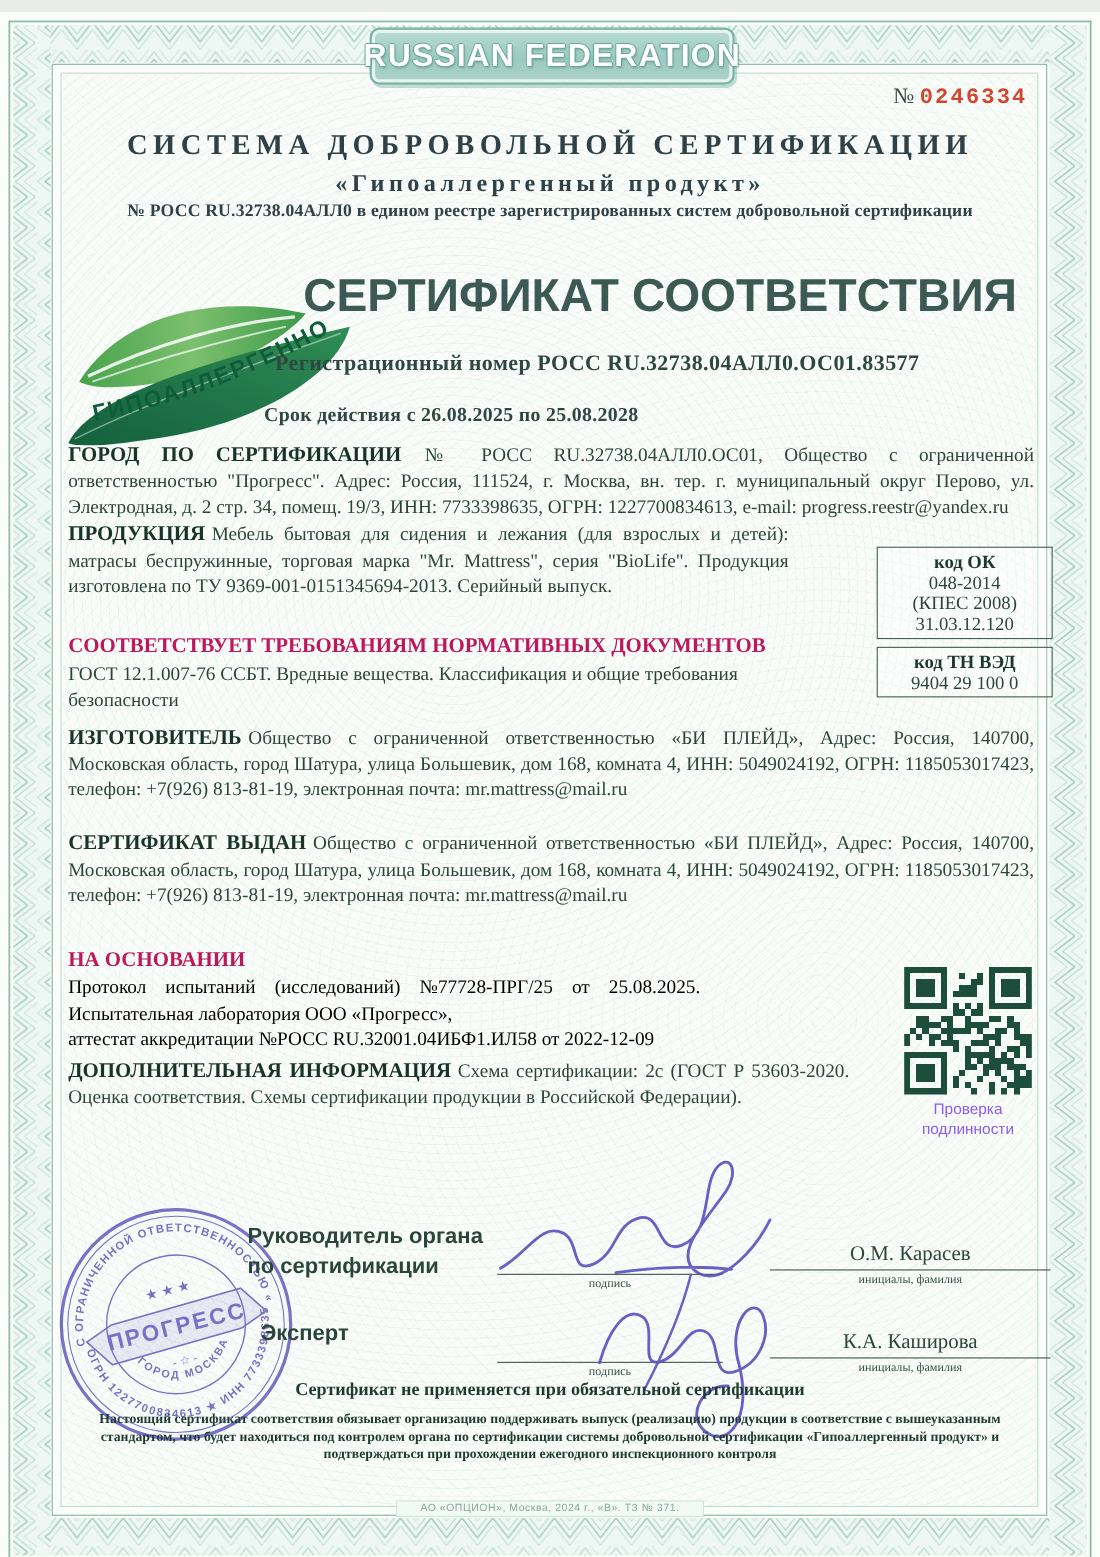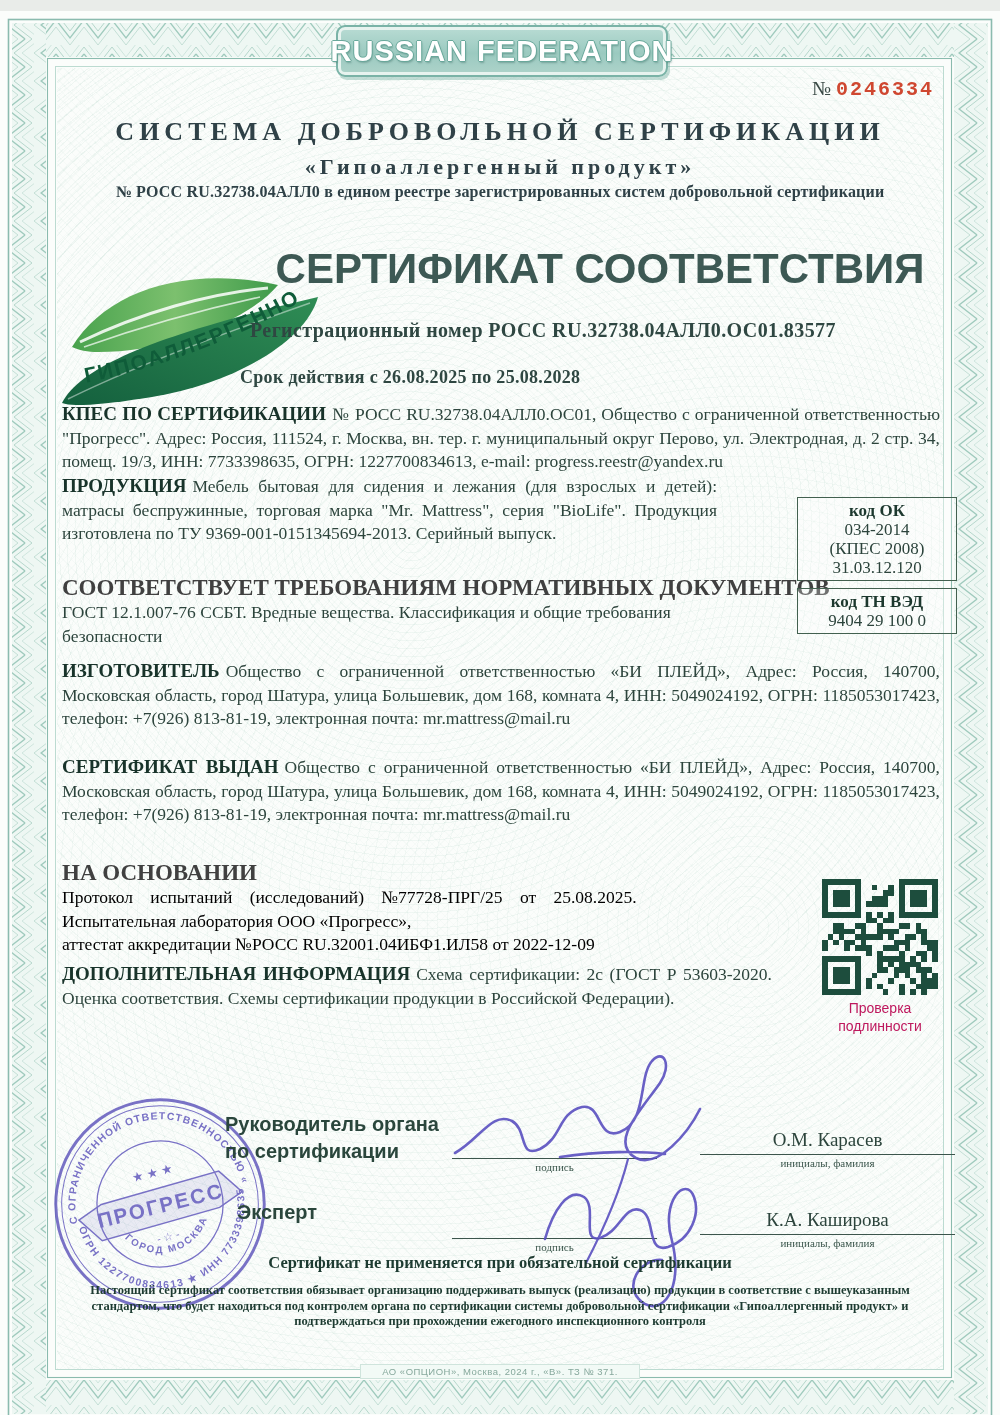--- a/index.html
+++ b/index.html
@@ -46,31 +46,31 @@
   
   .logo-svg { left:54px; top:244px; width:282px; height:150px; }
   .main-title { left:268px; top:234px; width:664px; text-align:center;
     font-family:"Liberation Sans", sans-serif; font-weight:bold; font-size:42px;
     letter-spacing:0px; color:#3d5954; white-space:nowrap; }
   .reg-line { left:250px; top:308px; font-weight:bold; font-size:20px; letter-spacing:0.4px; color:#2f4742; white-space:nowrap; }
   .val-line { left:240px; top:356px; font-weight:bold; font-size:18px; letter-spacing:0.3px; color:#2f4742; white-space:nowrap; }
   
   .para { left:62px; width:878px; font-size:17.5px; line-height:23.5px; text-align:justify; color:#2c443c; }
   .para .lbl { font-weight:bold; font-size:19px; color:#18332a; margin-right:6px; }
-  .head-lbl { font-weight:bold; font-size:23px; color:#404040; line-height:24px; }
+  .head-lbl { font-weight:bold; font-size:19px; color:#be185d; line-height:24px; }
   .spread { word-spacing:13px; }
   .basis-line { left:62px; width:700px; font-size:17.5px; line-height:23.5px; color:#000000; white-space:nowrap; }
   
   .code-box { left:797px; width:160px; border:1px solid #42604f; padding:3px 4px;
     text-align:center; font-size:17px; line-height:19px; color:#2c443c; background:rgba(255,255,255,.25); }
   .code-box .cb-lbl { font-weight:bold; font-size:17px; color:#1c382e; }
   
   .qr-wrap { left:822px; top:868px; width:116px; height:116px; }
   .qr-caption { left:810px; top:988px; width:140px; text-align:center;
-    font-family:"Liberation Sans", sans-serif; font-size:14px; line-height:18px; color:#be185d; }
+    font-family:"Liberation Sans", sans-serif; font-size:14px; line-height:18px; color:#8b5cf6; }
   
   .role { font-family:"Liberation Sans", sans-serif; font-weight:bold; font-size:20px;
           line-height:27px; color:#2a463c; }
   .sig-line { border-bottom:1.5px solid #3c554c; }
   .sig-sub { text-align:center; font-size:11px; color:#3a554b; padding-top:2px; }
   .sig-name { text-align:center; font-size:19px; color:#2c443c; }
   .note-line { left:60px; top:1242px; width:880px; text-align:center; font-weight:bold;
     font-size:16.5px; color:#1d3b31; }
   .disclaimer { left:64px; top:1272px; width:872px; text-align:center; font-weight:bold;
     font-size:12.5px; line-height:15.5px; color:#1d3b31; }
@@ -146,30 +146,30 @@
     <text font-family="Liberation Sans, sans-serif" font-weight="bold" font-size="21" fill="#0f5c39" letter-spacing="2">
       <textPath href="#logoArc" startOffset="2">ГИПОАЛЛЕРГЕННО</textPath>
     </text>
   </svg>
 
   <div class="abs main-title">СЕРТИФИКАТ СООТВЕТСТВИЯ</div>
   <div class="abs reg-line">Регистрационный номер РОСС RU.32738.04АЛЛ0.ОС01.83577</div>
   <div class="abs val-line">Срок действия с 26.08.2025 по 25.08.2028</div>
 
   <div class="abs para" style="top:391px;">
-    <span class="lbl">КПЕС ПО СЕРТИФИКАЦИИ</span><span>№ РОСС RU.32738.04АЛЛ0.ОС01, Общество с ограниченной ответственностью "Прогресс". Адрес: Россия, 111524, г. Москва, вн. тер. г. муниципальный округ Перово, ул. Электродная, д. 2 стр. 34, помещ. 19/3, ИНН: 7733398635, ОГРН: 1227700834613, e-mail: progress.reestr@yandex.ru</span>
+    <span class="lbl">ГОРОД ПО СЕРТИФИКАЦИИ</span><span>№ РОСС RU.32738.04АЛЛ0.ОС01, Общество с ограниченной ответственностью "Прогресс". Адрес: Россия, 111524, г. Москва, вн. тер. г. муниципальный округ Перово, ул. Электродная, д. 2 стр. 34, помещ. 19/3, ИНН: 7733398635, ОГРН: 1227700834613, e-mail: progress.reestr@yandex.ru</span>
   </div>
 
   <div class="abs para" style="top:463px; width:655px;">
     <span class="lbl">ПРОДУКЦИЯ</span><span>Мебель бытовая для сидения и лежания (для взрослых и детей): матрасы беспружинные, торговая марка "Mr. Mattress", серия "BioLife". Продукция изготовлена по ТУ 9369-001-0151345694-2013. Серийный выпуск.</span>
   </div>
 
   <div class="abs code-box" style="top:486px;">
     <div class="cb-lbl">код  ОК</div>
-    <div>034-2014</div>
+    <div>048-2014</div>
     <div>(КПЕС 2008)</div>
     <div>31.03.12.120</div>
   </div>
 
   <div class="abs head-lbl" style="left:62px; top:565px;">СООТВЕТСТВУЕТ ТРЕБОВАНИЯМ НОРМАТИВНЫХ ДОКУМЕНТОВ</div>
   <div class="abs para" style="top:590px; width:650px; text-align:left;">ГОСТ 12.1.007-76 ССБТ. Вредные вещества. Классификация и общие требования безопасности</div>
 
   <div class="abs code-box" style="top:577px;">
     <div class="cb-lbl">код ТН ВЭД</div>
     <div>9404 29 100 0</div>

